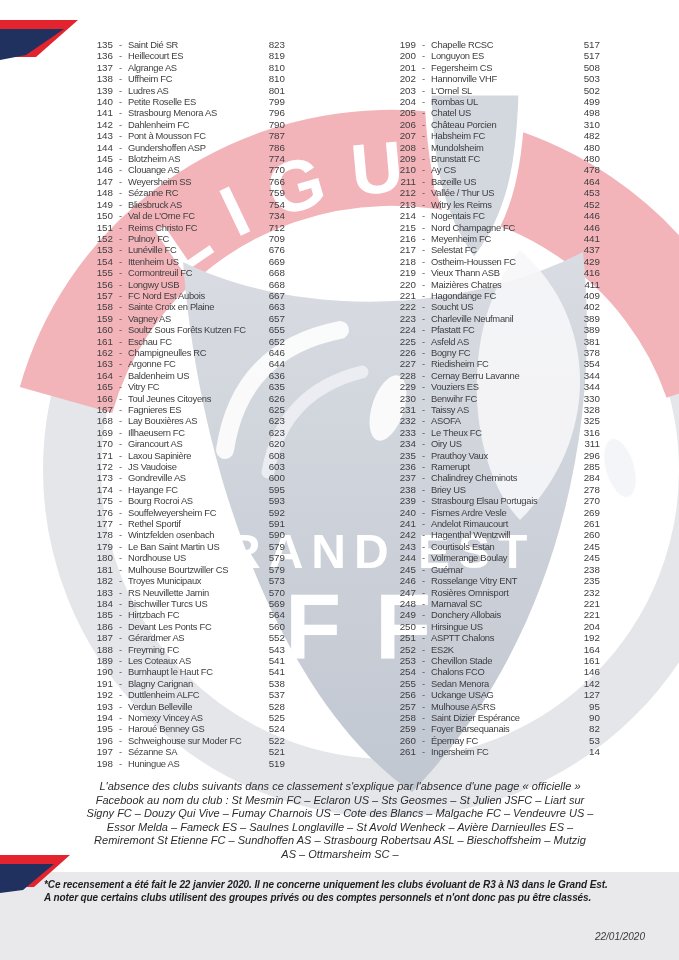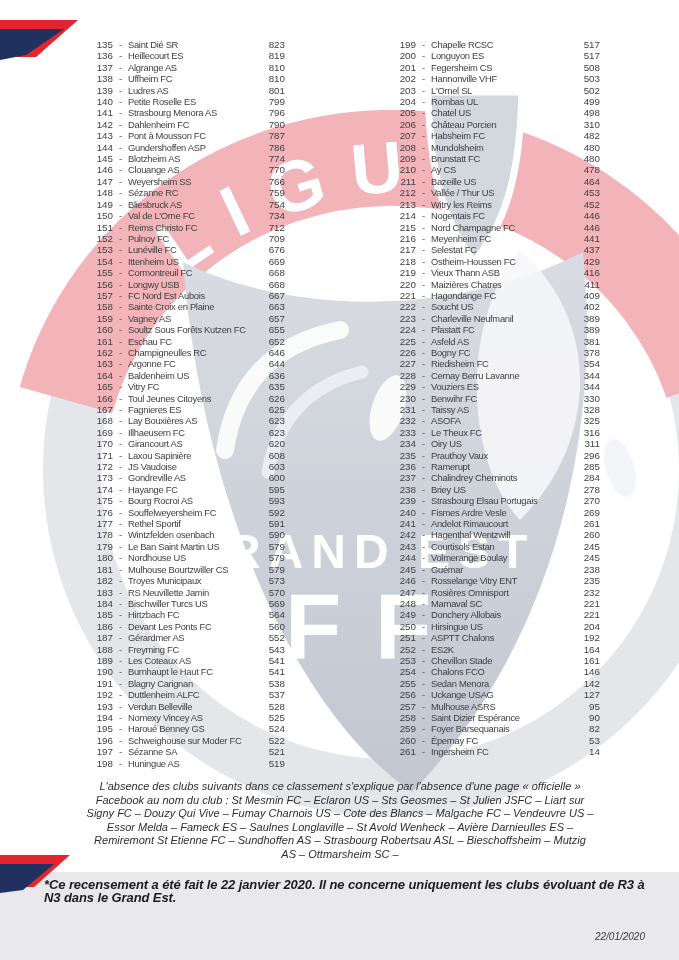--- a/index.html
+++ b/index.html
@@ -20,21 +20,21 @@
   .rk{width:28px;text-align:right;font-size:9.8px;}
   .sep{width:15px;text-align:center;font-size:9.4px;color:#555;}
   .nm{flex:1;font-size:9.4px;letter-spacing:-0.3px;overflow:visible;}
   .val{width:34px;text-align:right;font-size:9.8px;}
   
   .absence{position:absolute;left:86px;top:780px;width:508px;z-index:2;
            font-style:italic;font-size:11px;line-height:13.6px;text-align:center;color:#2d2d2f;}
   
   .strip{position:absolute;left:0;top:872px;width:679px;height:88px;background:#e9e9eb;z-index:1;}
   .foot{position:absolute;left:44px;top:878px;width:602px;z-index:2;color:#1d1d1f;
-        font-size:13px;line-height:13.4px;font-style:italic;font-weight:700;letter-spacing:-0.1px;}
+        font-size:10px;line-height:13.4px;font-style:italic;font-weight:700;letter-spacing:-0.1px;}
   .foot p{margin:0;}
   .date{position:absolute;right:34px;top:931px;z-index:2;font-size:10px;font-style:italic;color:#3a3a3c;}
 </style>
 </head>
 <body>
 
 <div class="page">
 
   <svg class="wm" viewBox="0 0 679 960" aria-hidden="true">
     <defs>
@@ -846,17 +846,18 @@
         <span class="val">14</span>
       </div>
     </div>
 
   <div class="absence">L'absence des clubs suivants dans ce classement s'explique par l'absence d'une page « officielle » Facebook au nom du club : St Mesmin FC – Eclaron US – Sts Geosmes – St Julien JSFC – Liart sur Signy FC – Douzy Qui Vive – Fumay Charnois US – Cote des Blancs – Malgache FC – Vendeuvre US – Essor Melda – Fameck ES – Saulnes Longlaville – St Avold Wenheck – Avière Darnieulles ES – Remiremont St Etienne FC – Sundhoffen AS – Strasbourg Robertsau ASL – Bieschoffsheim – Mutzig AS – Ottmarsheim SC –</div>
 
   <div class="strip"></div>
 
   <div class="foot">
     <p>*Ce recensement a été fait le 22 janvier 2020. Il ne concerne uniquement les clubs évoluant de R3 à N3 dans le Grand Est.</p>
+    <p>A noter que certains clubs utilisent des groupes privés ou des comptes personnels et n'ont donc pas pu être classés.</p>
   </div>
 
   <div class="date">22/01/2020</div>
 
 </div>
 
 </body></html>

